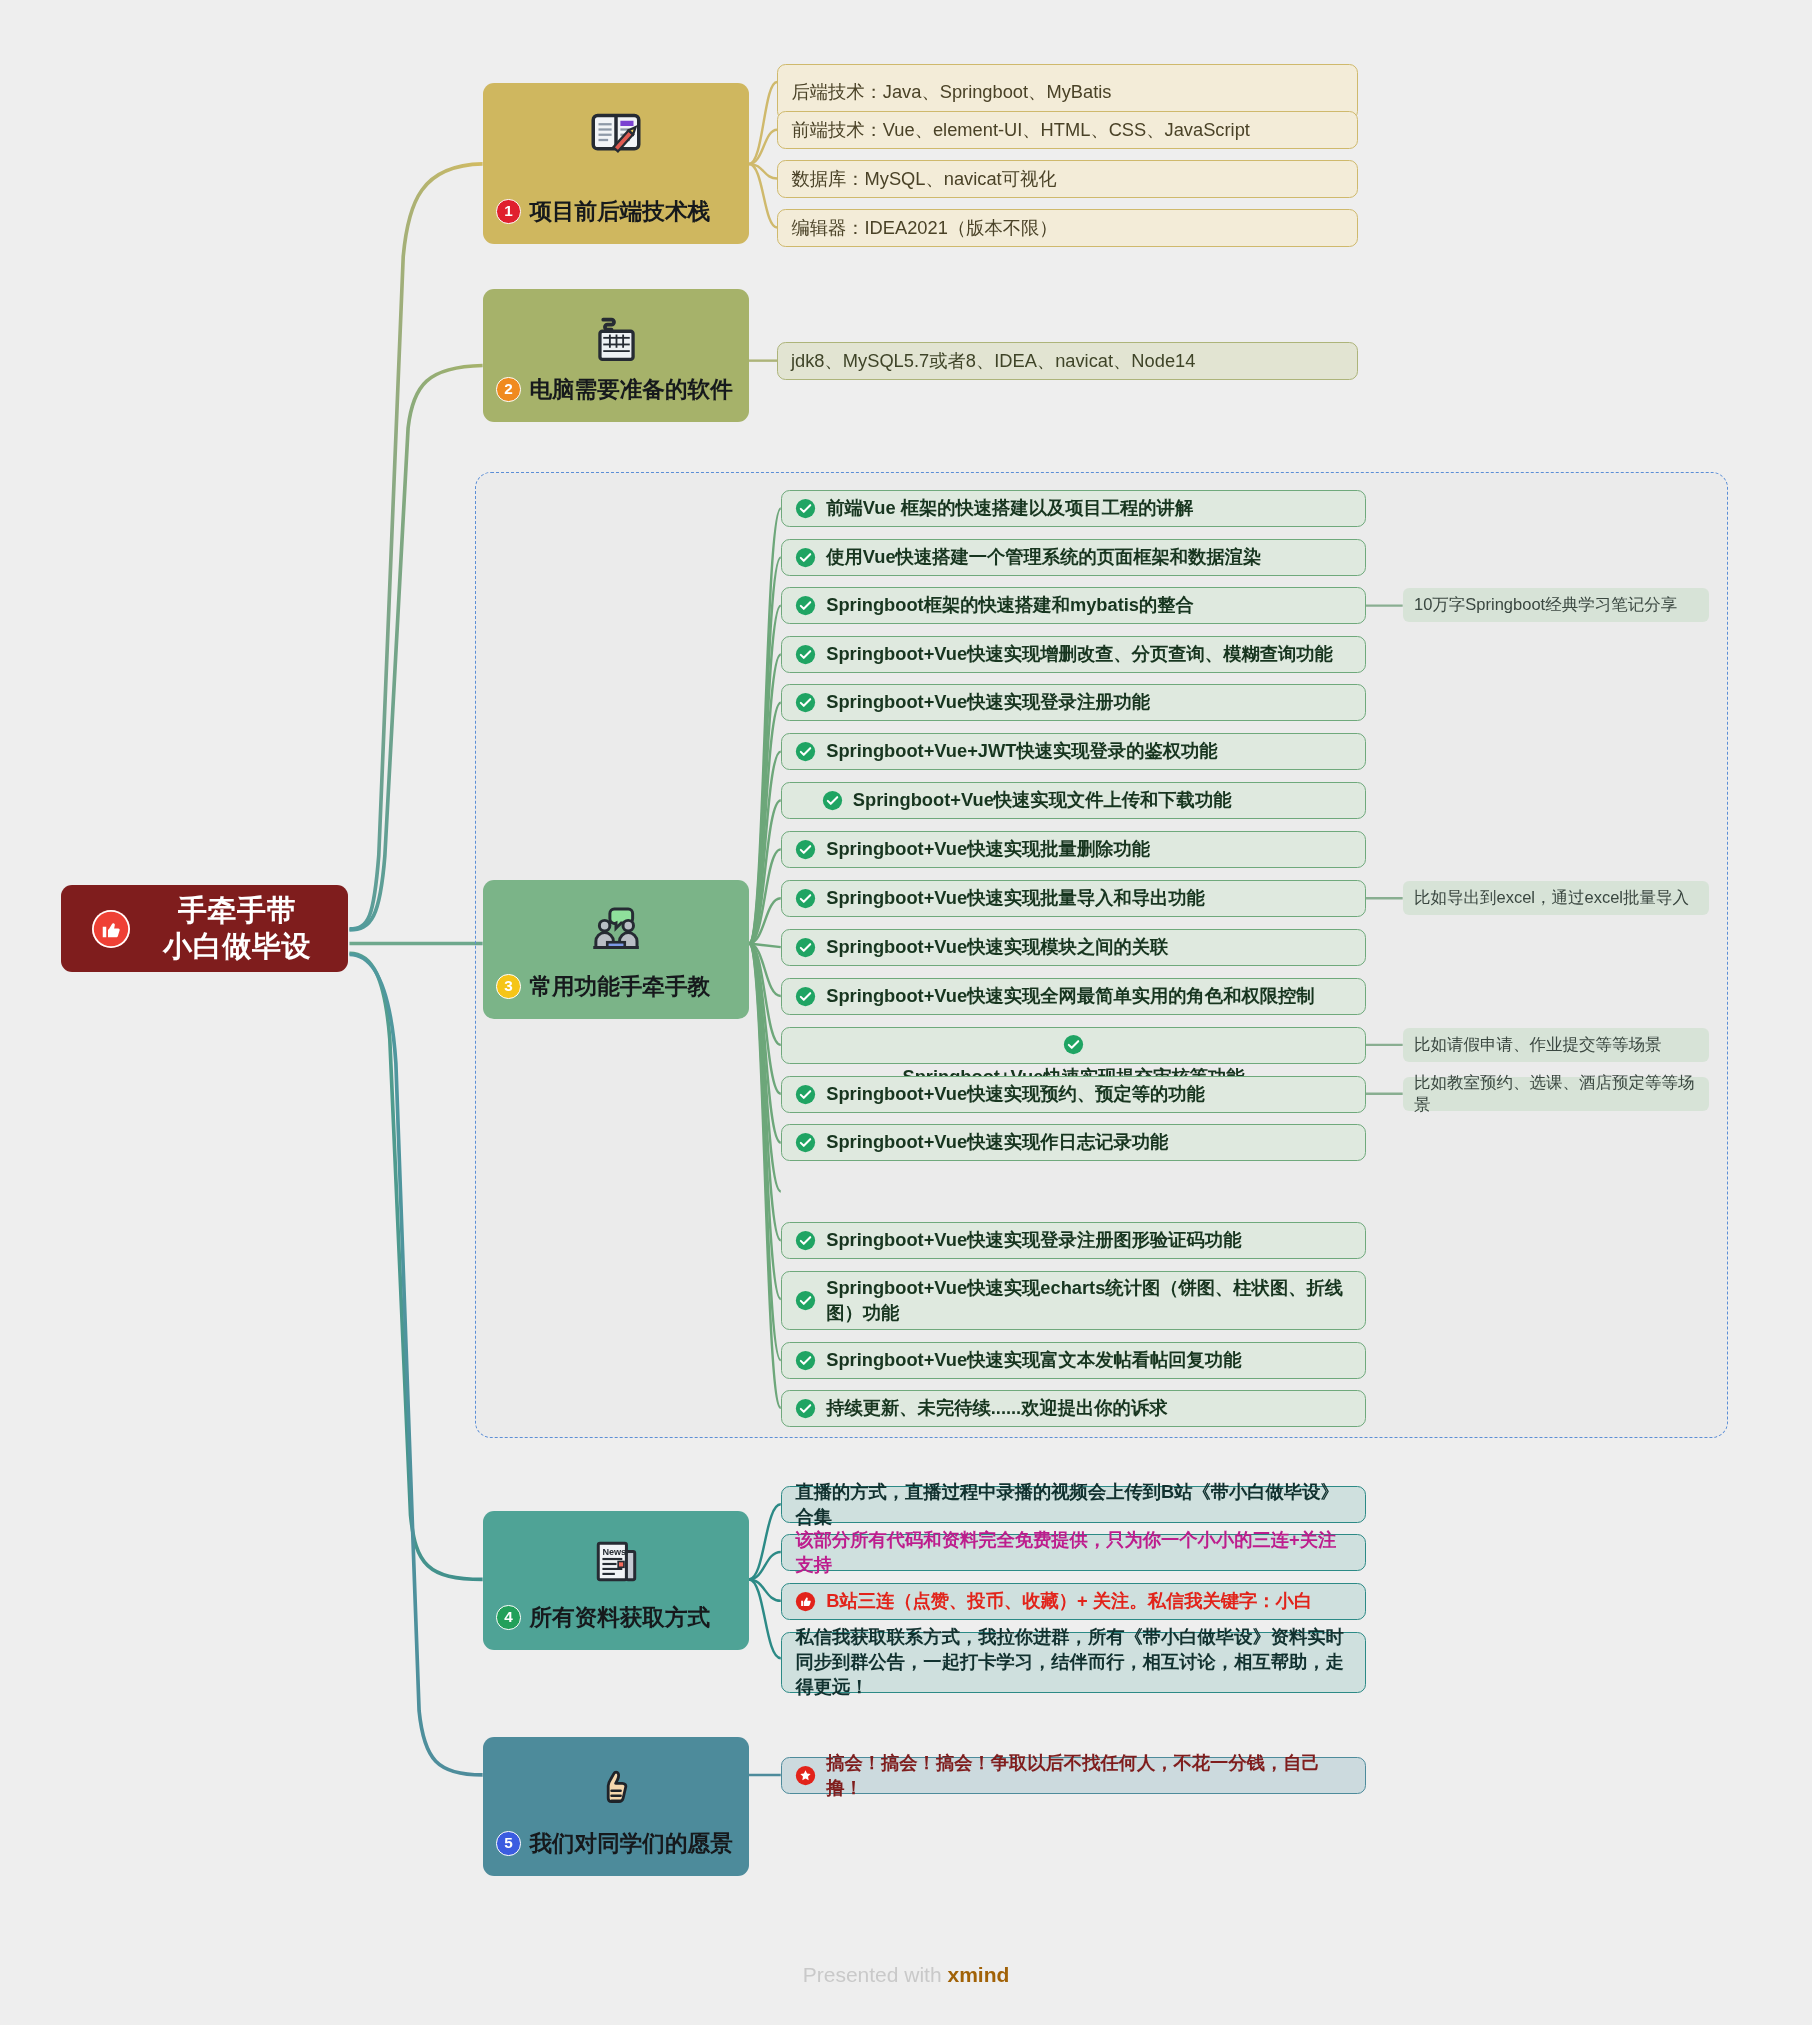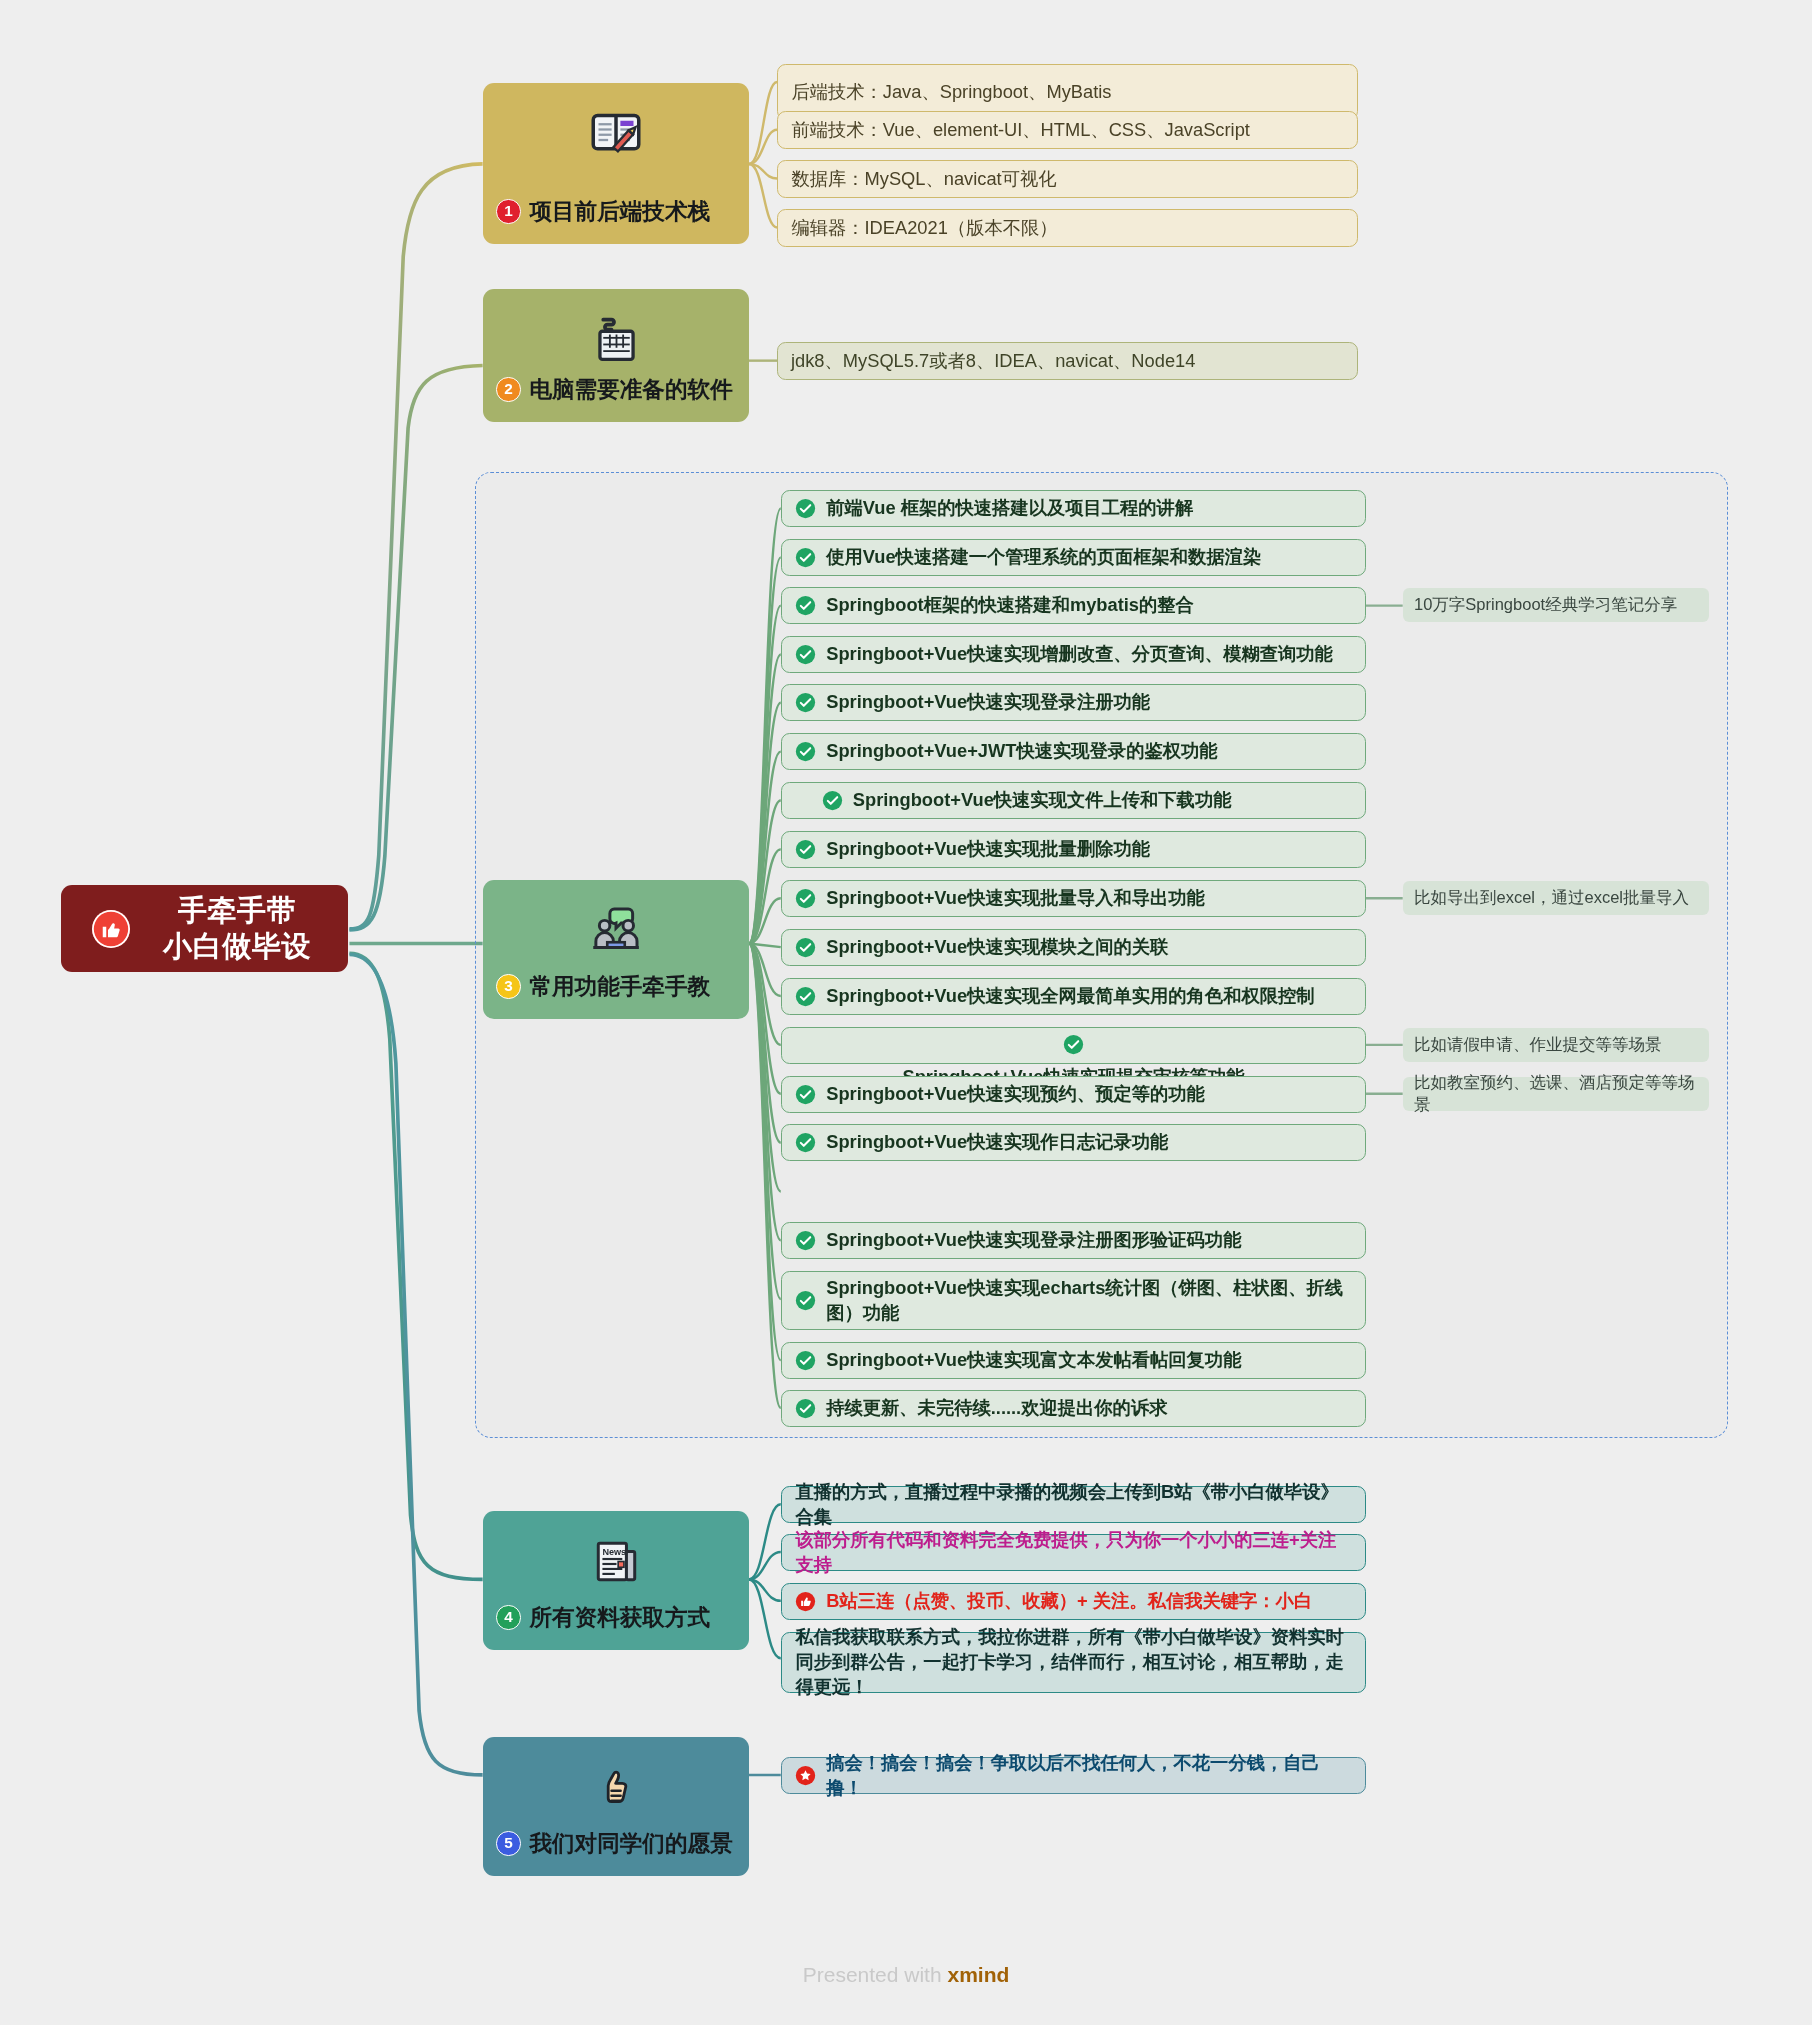--- a/index.html
+++ b/index.html
@@ -102,21 +102,21 @@
     display: flex; align-items: center;
   }
 
   
   .check-ic { width: 21px; height: 21px; flex: 0 0 auto; }
   .thumb-ic-sm { width: 21px; height: 21px; flex: 0 0 auto; }
   .star-ic-sm { width: 21px; height: 21px; flex: 0 0 auto; }
 
   .magenta { color: #bd1d8d; }
   .red { color: #e2231a; }
-  .pinkred { color: #0c4a6e; }
+  .pinkred { color: #7f1d1d; }
 
   
   .boundary {
     position: absolute;
     border: 1.8px dashed #5b8ed6;
     border-radius: 16px;
     background: rgba(0,0,0,0.012);
   }
 
   .footer {

